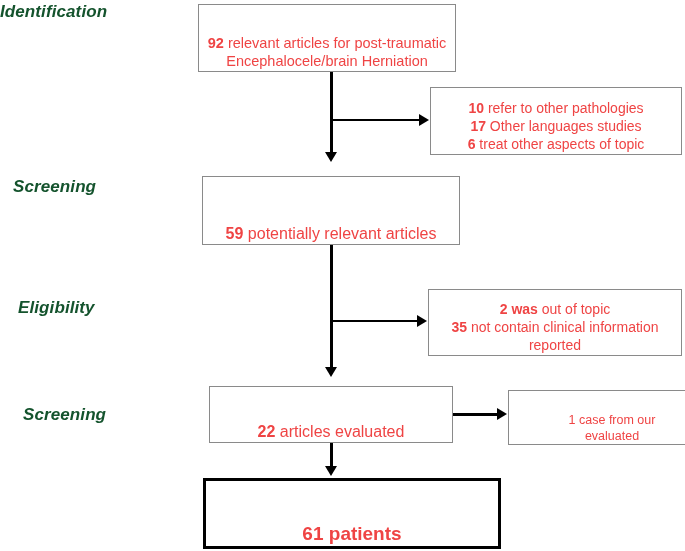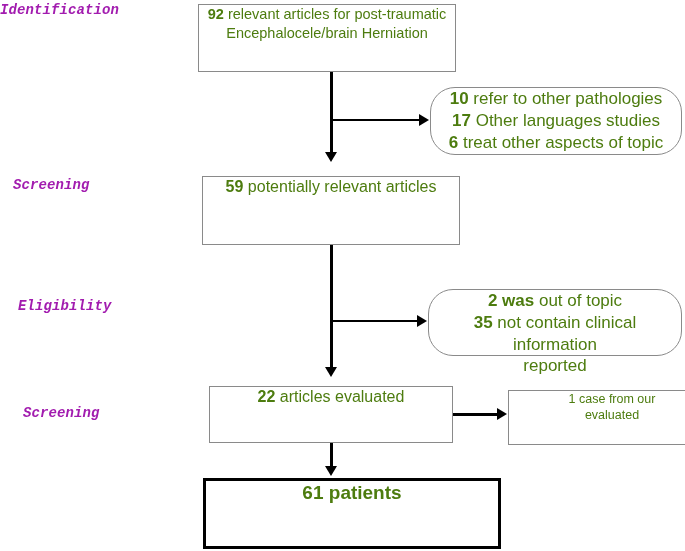--- a/index.html
+++ b/index.html
@@ -14,51 +14,50 @@
     background: #ffffff;
     font-family: "Liberation Sans", sans-serif;
     overflow: hidden;
   }
 
   
   .stage-label {
     position: absolute;
     font-weight: bold;
     font-style: italic;
-    font-size: 14px;
-    color: #a21caf;
+    font-size: 17px;
+    color: #14532d;
     letter-spacing: 0.1px;
     white-space: nowrap;
-    font-family: Liberation Mono, monospace;
   }
 
   
   .box {
     position: absolute;
     box-sizing: border-box;
     background: #ffffff;
     border: 1.6px solid #8a8a8a;
     display: flex;
-    align-items: flex-start;
+    align-items: flex-end;
     justify-content: center;
     text-align: center;
-    color: #4d7c0f;
+    color: #ef4444;
   }
   .box .inner {
     width: 100%;
     padding: 0 6px;
     box-sizing: border-box;
     line-height: 1.28;
   }
   .box b { font-weight: bold; }
 
   .box-main { font-size: 14.5px; }
   .box-59   { font-size: 16px; }
   .box-22   { font-size: 16px; }
-  .box-excl { font-size: 17px; border-radius: 25px; }
+  .box-excl { font-size: 14px; }
   .box-case { font-size: 12.5px; }
 
   .box-final {
     border: 3px solid #000000;
     font-size: 19px;
     font-weight: bold;
   }
 
   
   .vline {

